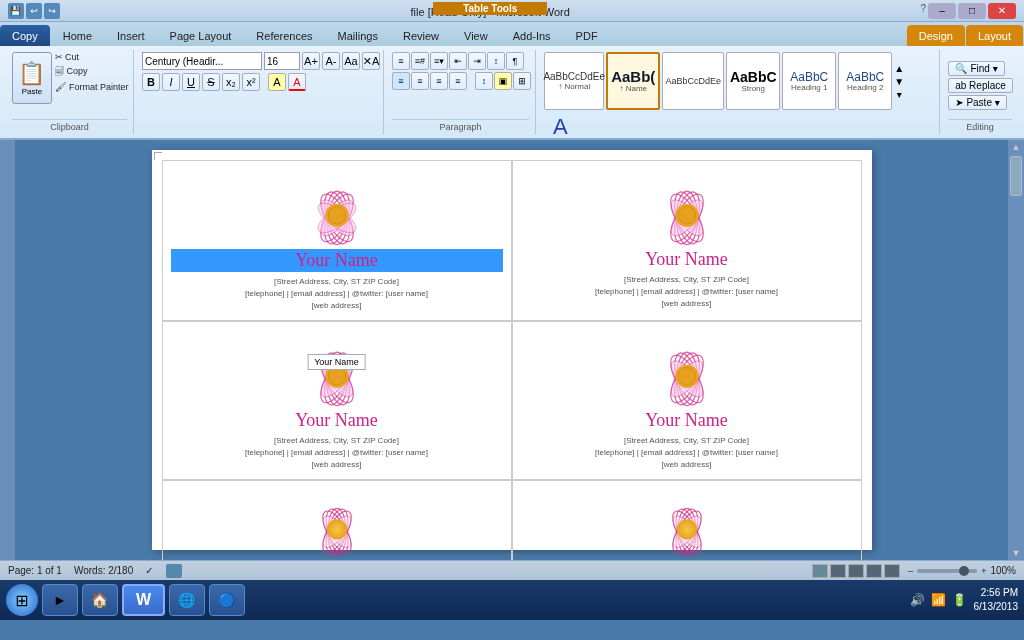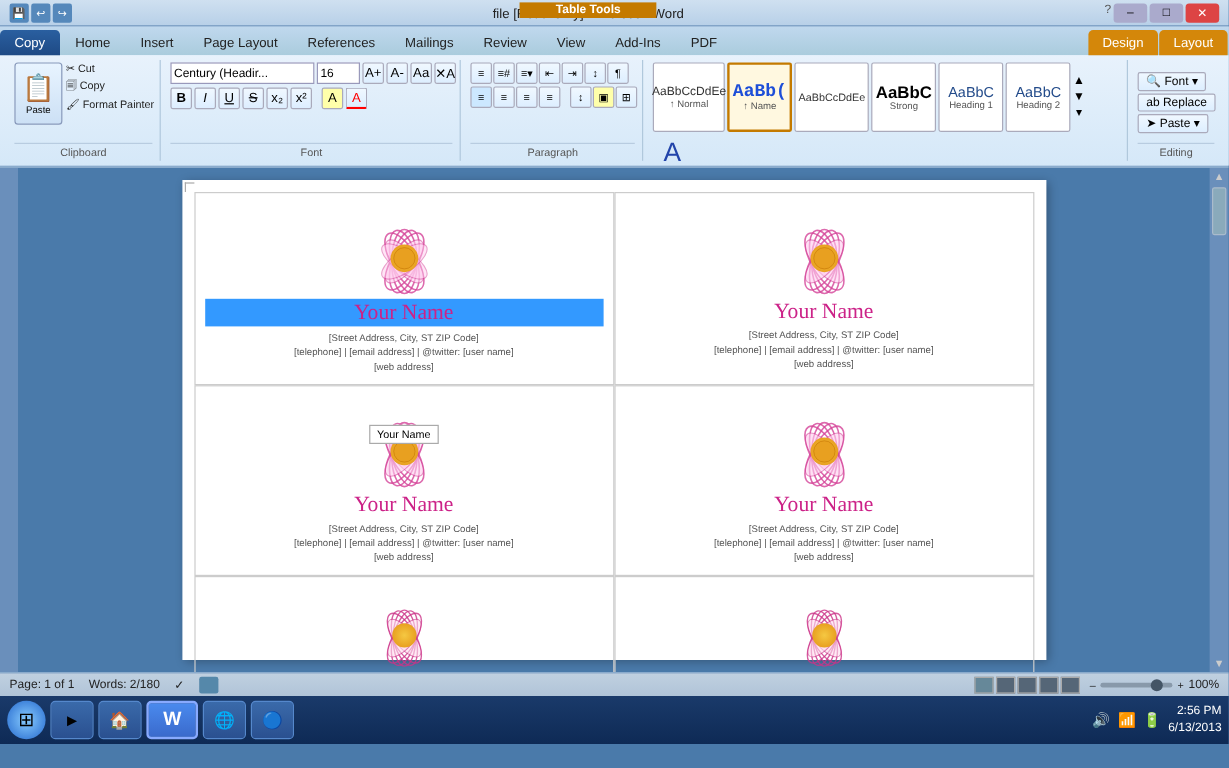--- a/index.html
+++ b/index.html
@@ -480,21 +480,20 @@
             <div class="fmt-btn underline">U</div>
             <div class="fmt-btn" style="text-decoration:line-through;">S</div>
             <div class="fmt-btn">x₂</div>
             <div class="fmt-btn">x²</div>
             <div style="width:4px;"></div>
             <div class="fmt-btn" style="background:#ffffaa;">A</div>
             <div class="fmt-btn" style="color:red;border-bottom:2px solid red;">A</div>
           </div>
         </div>
       </div>
-      <div class="ribbon-group-label">Font</div>
     </div>
 
     <div class="ribbon-group" style="min-width:120px;">
       <div class="ribbon-group-content">
         <div class="para-btns">
           <div class="para-row">
             <div class="para-btn">≡</div>
             <div class="para-btn">≡#</div>
             <div class="para-btn">≡▾</div>
             <div class="para-btn">⇤</div>
@@ -519,21 +518,21 @@
 
     <div class="ribbon-group styles-group" style="min-width:300px;">
       <div class="ribbon-group-content" style="flex-direction:row; align-items:center; gap:2px; flex-wrap:wrap;">
 
         <div class="style-btn normal" style="width:60px;height:58px;">
           <div class="preview" style="font-size:10px;color:#333;">AaBbCcDdEe</div>
           <div class="label">↑ Normal</div>
         </div>
 
         <div class="style-btn name-style" style="width:54px;height:58px;border:2px solid #c47a00;background:#fff8e0;">
-          <div class="preview" style="font-size:15px;color:#1d4ed8;font-family:Liberation Mono, monospace;">AaBb(</div>
+          <div class="preview" style="font-size:15px;color:#0f172a;font-family:Liberation Sans, sans-serif;">AaBb(</div>
           <div class="label">↑ Name</div>
         </div>
 
         <div class="style-btn" style="width:62px;height:58px;">
           <div class="preview" style="font-size:9px;color:#333;">AaBbCcDdEe</div>
           <div class="label" style="font-size:8px;"></div>
         </div>
 
         <div class="style-btn strong" style="width:54px;height:58px;">
           <div class="preview" style="font-weight:bold;font-size:14px;">AaBbC</div>
@@ -558,21 +557,21 @@
         <div class="change-styles-btn">
           <div class="cs-icon">A</div>
           <div style="font-size:8px;">Change<br>Styles ▾</div>
         </div>
       </div>
       <div class="ribbon-group-label">Styles</div>
     </div>
 
     <div class="ribbon-group editing-group" style="min-width:70px;">
       <div class="ribbon-group-content" style="flex-direction:column;gap:2px;justify-content:center;">
-        <div class="edit-btn">🔍 Font ▾</div>
+        <div class="edit-btn">🔍 Find ▾</div>
         <div class="edit-btn">ab Replace</div>
         <div class="edit-btn">➤ Paste ▾</div>
       </div>
       <div class="ribbon-group-label">Editing</div>
     </div>
 
   </div>
 </div>
 
 <div class="doc-area">

